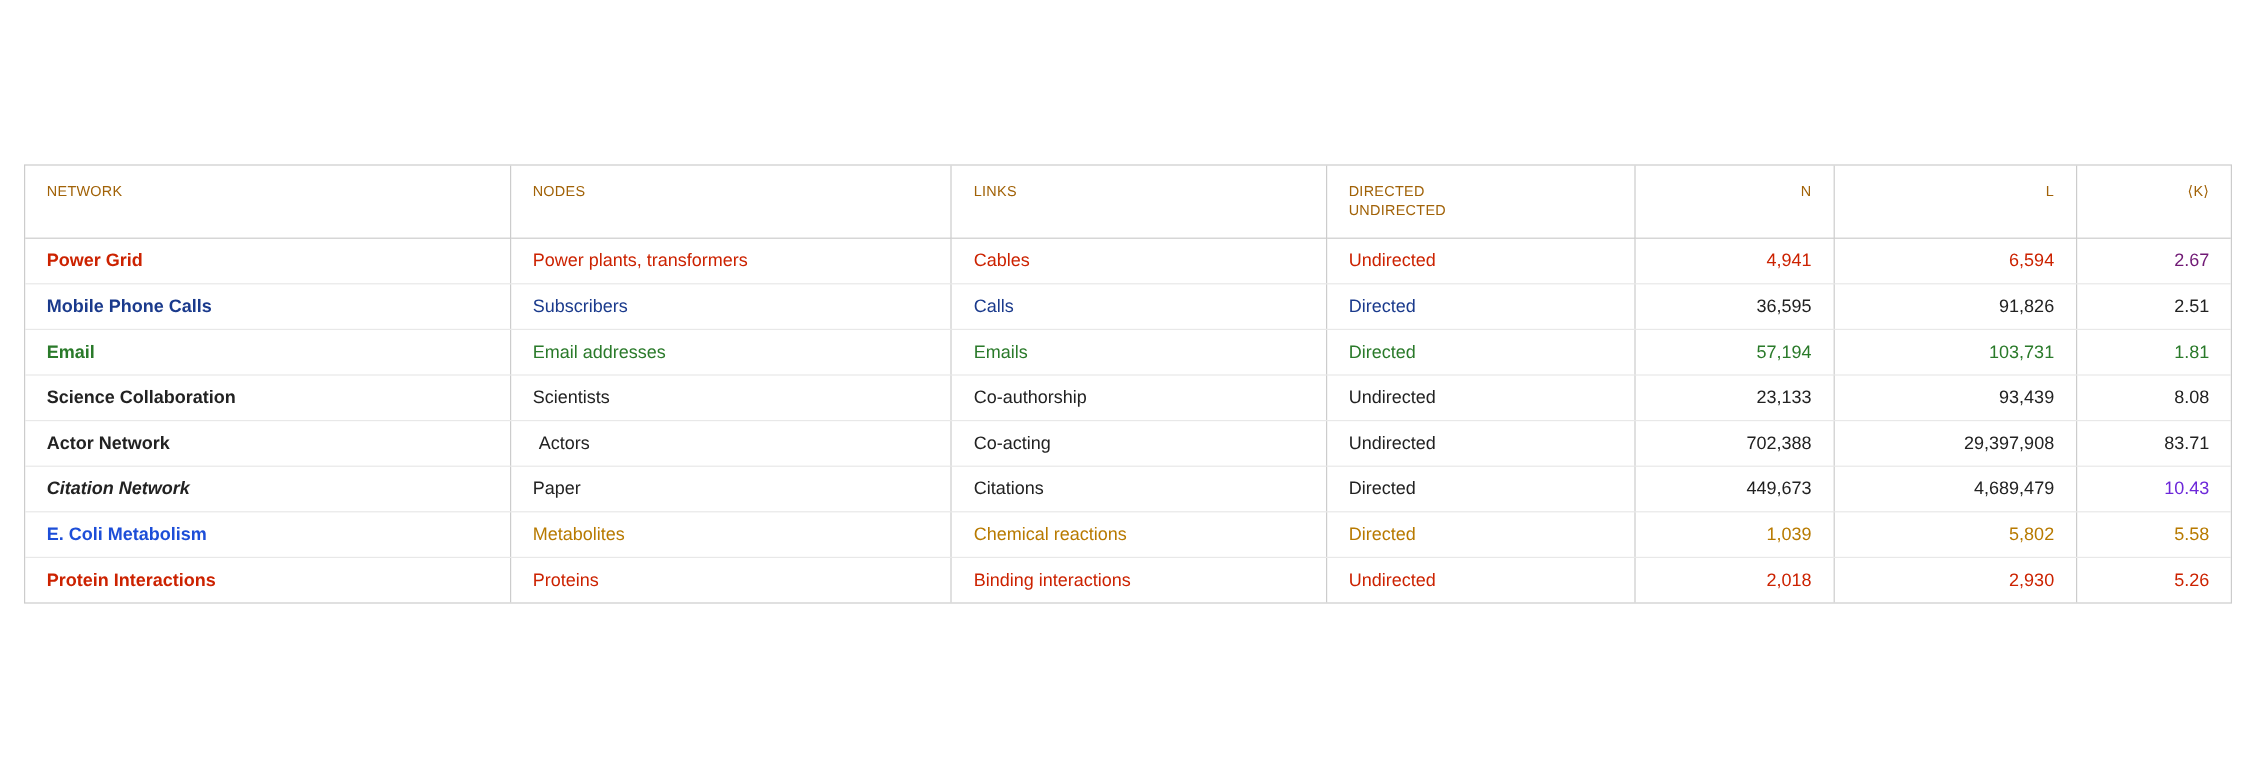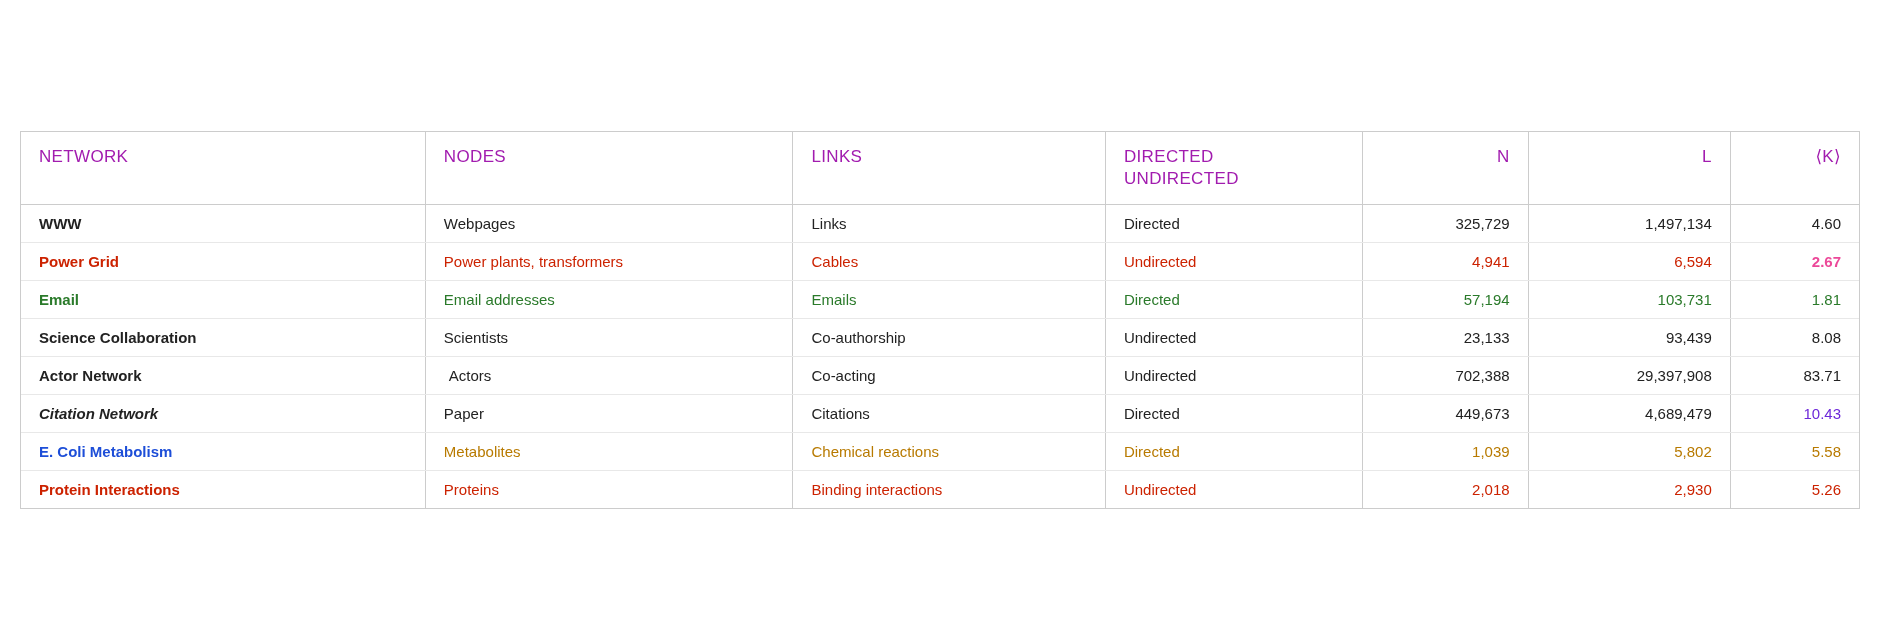--- a/index.html
+++ b/index.html
@@ -18,22 +18,22 @@
       width: 1840px;
       border: 1px solid #ccc;
     }
     table {
       width: 100%;
       border-collapse: collapse;
     }
     thead tr th {
       padding: 14px 18px;
       font-weight: normal;
-      font-size: 17px;
-      color: #a21caf;
+      font-size: 12px;
+      color: #a16207;
       text-align: left;
       vertical-align: top;
       border-bottom: 1px solid #ccc;
       text-transform: uppercase;
       letter-spacing: 0.02em;
       line-height: 1.3;
     }
     thead tr th.col-network { width: 22%; border-right: 1px solid #ccc; }
     thead tr th.col-nodes   { width: 20%; border-right: 1px solid #ccc; }
     thead tr th.col-links   { width: 17%; border-right: 1px solid #ccc; }
@@ -69,36 +69,36 @@
         <th class="col-links">LINKS</th>
         <th class="col-dir" style="white-space:pre-line;">DIRECTED
 UNDIRECTED</th>
         <th class="col-n">N</th>
         <th class="col-l">L</th>
         <th class="col-k">⟨k⟩</th>
       </tr>
     </thead>
     <tbody id="table-body">
         <tr>
-          <td class="col-network" style="color: rgb(34, 34, 34); font-weight: bold;">WWW</td>
-          <td class="col-nodes" style="color: rgb(34, 34, 34);">Webpages</td>
-          <td class="col-links" style="color: rgb(34, 34, 34);">Links</td>
-          <td class="col-dir" style="color: rgb(34, 34, 34);">Directed</td>
-          <td class="col-n" style="color: rgb(34, 34, 34);">325,729</td>
-          <td class="col-l" style="color: rgb(34, 34, 34);">1,497,134</td>
-          <td class="col-k" style="color: rgb(34, 34, 34);">4.60</td>
-        </tr>
-        <tr>
           <td class="col-network" style="color: rgb(204, 34, 0); font-weight: bold;">Power Grid</td>
           <td class="col-nodes" style="color: rgb(204, 34, 0);">Power plants, transformers</td>
           <td class="col-links" style="color: rgb(204, 34, 0);">Cables</td>
           <td class="col-dir" style="color: rgb(204, 34, 0);">Undirected</td>
           <td class="col-n" style="color: rgb(204, 34, 0);">4,941</td>
           <td class="col-l" style="color: rgb(204, 34, 0);">6,594</td>
-          <td class="col-k" style="color: #ec4899; font-weight: bold;">2.67</td>
+          <td class="col-k" style="color: #701a75;">2.67</td>
+        </tr>
+        <tr>
+          <td class="col-network" style="color: rgb(26, 58, 140); font-weight: bold;">Mobile Phone Calls</td>
+          <td class="col-nodes" style="color: rgb(26, 58, 140);">Subscribers</td>
+          <td class="col-links" style="color: rgb(26, 58, 140);">Calls</td>
+          <td class="col-dir" style="color: rgb(26, 58, 140);">Directed</td>
+          <td class="col-n" style="color: rgb(34, 34, 34);">36,595</td>
+          <td class="col-l" style="color: rgb(34, 34, 34);">91,826</td>
+          <td class="col-k" style="color: rgb(34, 34, 34);">2.51</td>
         </tr>
         <tr>
           <td class="col-network" style="color: rgb(42, 122, 42); font-weight: bold;">Email</td>
           <td class="col-nodes" style="color: rgb(42, 122, 42);">Email addresses</td>
           <td class="col-links" style="color: rgb(42, 122, 42);">Emails</td>
           <td class="col-dir" style="color: rgb(42, 122, 42);">Directed</td>
           <td class="col-n" style="color: rgb(42, 122, 42);">57,194</td>
           <td class="col-l" style="color: rgb(42, 122, 42);">103,731</td>
           <td class="col-k" style="color: rgb(42, 122, 42);">1.81</td>
         </tr>

